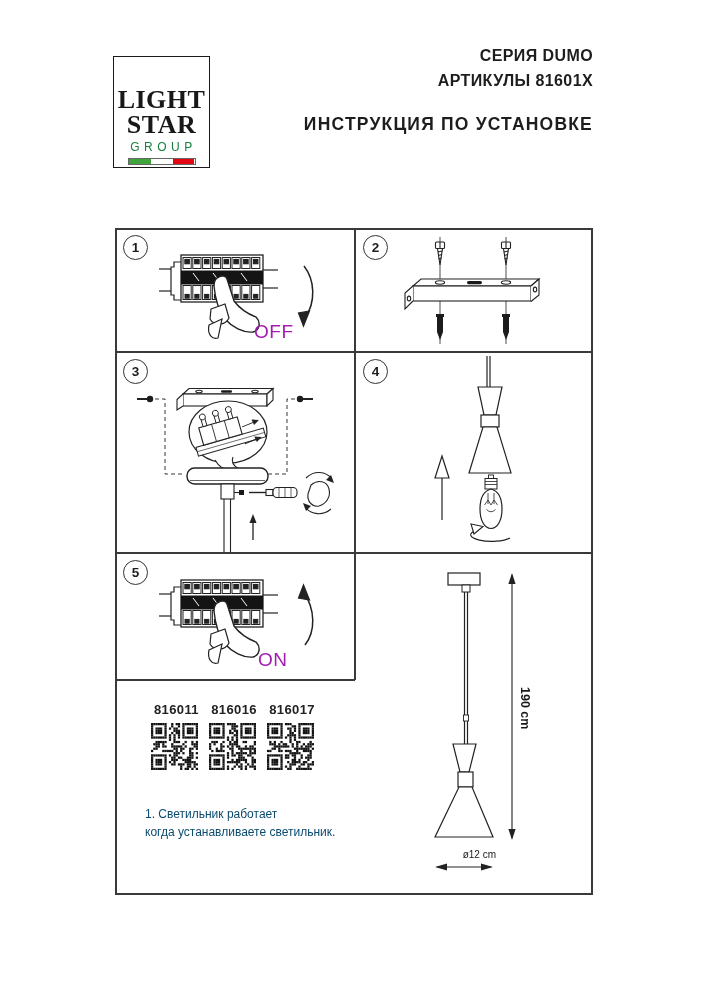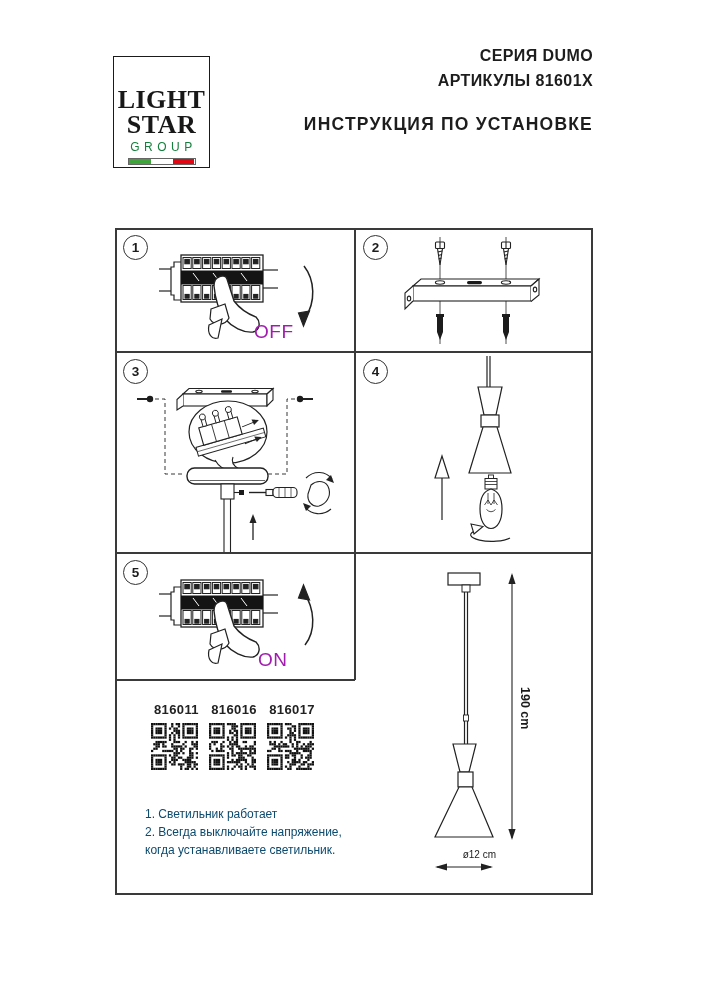--- a/index.html
+++ b/index.html
@@ -1047,21 +1047,20 @@
             <rect x="35.81" y="44.76" width="2.24" height="2.24"></rect>
             <rect x="38.05" y="44.76" width="2.24" height="2.24"></rect>
             <rect x="40.29" y="44.76" width="2.24" height="2.24"></rect>
             <rect x="42.52" y="44.76" width="2.24" height="2.24"></rect>
           </g>
         </svg></div>
   </div>
 
   <div class="notes">
     <div>1. Светильник работает</div>
-    <div>2. Всегда выключайте напряжение,</div>
     <div>когда устанавливаете светильник.</div>
   </div>
 
   <div class="lamp-region">
     <svg width="238" height="342" viewBox="0 0 238 342">
       <g stroke="#222" fill="none" stroke-width="1.2">
 
         <rect x="93" y="20" width="32" height="12" fill="#fff"></rect>
         <rect x="107" y="32" width="8" height="7" fill="#fff" stroke-width="1"></rect>
 

